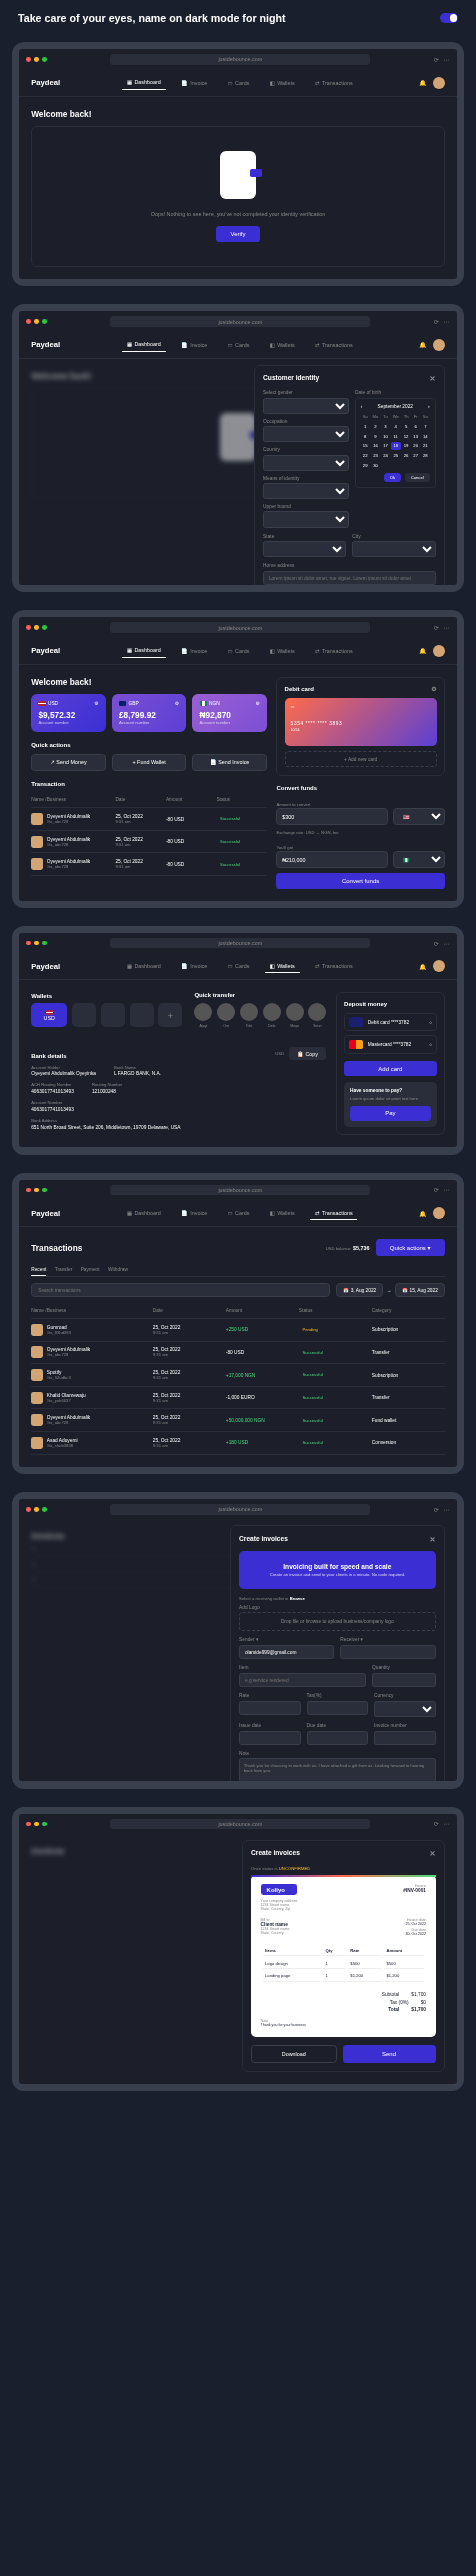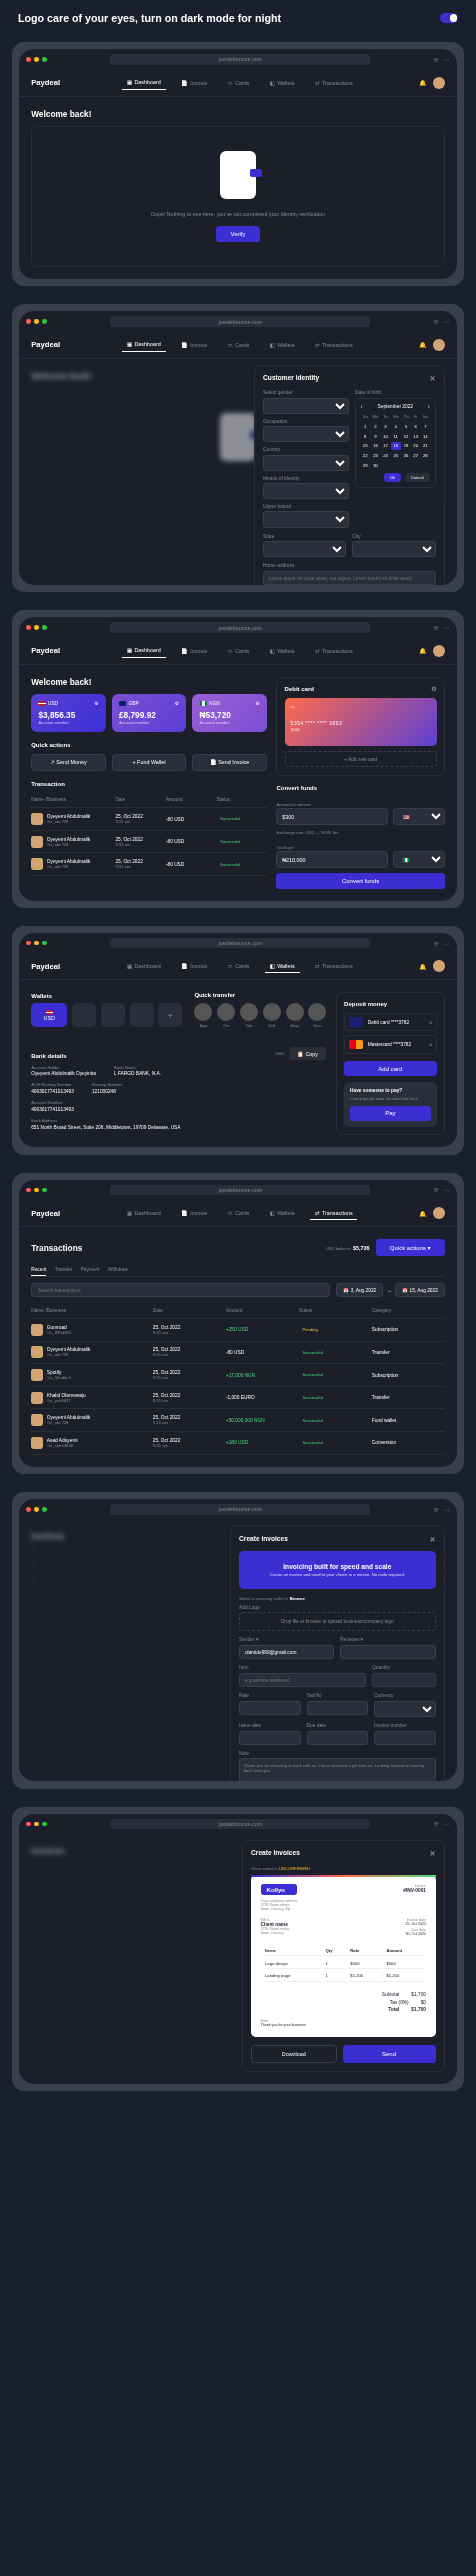--- a/index.html
+++ b/index.html
@@ -2,21 +2,21 @@
 <html style="font-size:9.5px"><head>
 <meta charset="utf-8">
 <style>
 * { margin: 0; padding: 0; box-sizing: border-box; font-family: -apple-system, BlinkMacSystemFont, 'Segoe UI', sans-serif; }
 body { background: #1a1f2e; color: #fff; padding: 12px; }
 .header-banner { display: flex; align-items: center; justify-content: space-between; margin-bottom: 18px; padding: 0 6px; }
 .header-banner h1 { font-size: 10.7px; font-weight: 600; }
 .toggle { width: 18px; height: 9.5px; background: #3b2fd4; border-radius: 6px; position: relative; cursor: pointer; }
 .toggle::after { content: ''; position: absolute; right: 1.2px; top: 1.2px; width: 7.2px; height: 7.2px; background: #fff; border-radius: 50%; }
 .window { background: #3a3f4e; border-radius: 12px; padding: 7.2px; margin-bottom: 18px; }
-.browser { background: #1c1f2a; border-radius: 15px; overflow: hidden; }
+.browser { background: #1c1f2a; border-radius: 3px; overflow: hidden; }
 .browser-chrome { display: flex; align-items: center; padding: 4.8px 7.2px; gap: 3.6px; }
 .dots { display: flex; gap: 3px; }
 .dot { width: 4.8px; height: 4.8px; border-radius: 50%; }
 .dot.r { background: #ff5f56; } .dot.y { background: #ffbd2e; } .dot.g { background: #27c93f; }
 .url-bar { flex: 1; background: #2a2d3a; border-radius: 3.6px; padding: 2.4px 6px; font-size: 5.4px; color: #888; margin: 0 60px; text-align: center; }
 .browser-icons { display: flex; gap: 4.8px; font-size: 6px; color: #888; }
 .app-header { display: flex; align-items: center; justify-content: space-between; padding: 6px 12px; border-bottom: 0.6px solid #2a2d3a; }
 .logo { font-size: 7.7px; font-weight: 700; }
 .nav { display: flex; gap: 10.7px; font-size: 5.4px; }
 .nav-item { display: flex; align-items: center; gap: 2.4px; color: #888; cursor: pointer; padding: 3.6px 4.8px; }
@@ -133,21 +133,21 @@
 .minus-amt { color: #fff; }
 .plus-amt { color: #4ade80; }
 .note-area { width: 100%; background: #2a2d3a; border: 0.6px solid #3a3d4a; border-radius: 2.4px; padding: 3.6px; font-size: 4.2px; color: #888; min-height: 24px; }
 .quick-send-sel { display: flex; gap: 4.8px; align-items: center; }
 .flex-between { display: flex; justify-content: space-between; align-items: center; }
 </style>
 </head>
 <body>
 
 <div class="header-banner">
-  <h1>Logo care of your eyes, turn on dark mode for night</h1>
+  <h1>Take care of your eyes, name on dark mode for night</h1>
   <div class="toggle"></div>
 </div>
 
 <div class="window">
   <div class="browser">
     <div class="browser-chrome">
       <div class="dots">
           <div class="dot r"></div>
           <div class="dot y"></div>
           <div class="dot g"></div>
@@ -333,31 +333,31 @@
           <div class="avatar"></div>
         </div>
     </div>
     <div class="content">
       <div class="two-col">
         <div class="left-col">
           <div class="welcome-title">Welcome back!</div>
           <div class="wallet-cards" id="wallet-cards">
               <div class="wallet-card purple1">
                 <div class="wallet-flag"><span class="flag-icon flag-us"></span> USD <span style="margin-left:auto">⚙</span></div>
-                <div class="wallet-amount">$3,856.35</div>
+                <div class="wallet-amount">$9,572.32</div>
                 <div class="wallet-sub">Account number</div>
               </div>
               <div class="wallet-card purple2">
                 <div class="wallet-flag"><span class="flag-icon flag-uk"></span> GBP <span style="margin-left:auto">⚙</span></div>
                 <div class="wallet-amount">£8,799.92</div>
                 <div class="wallet-sub">Account number</div>
               </div>
               <div class="wallet-card purple3">
                 <div class="wallet-flag"><span class="flag-icon flag-ng"></span> NGN <span style="margin-left:auto">⚙</span></div>
-                <div class="wallet-amount">₦53,720</div>
+                <div class="wallet-amount">₦92,870</div>
                 <div class="wallet-sub">Account number</div>
               </div>
             </div>
           <div class="section-title">Quick actions</div>
           <div class="action-btns">
             <div class="action-btn">↗ <span>Send Money</span></div>
             <div class="action-btn">+ <span>Fund Wallet</span></div>
             <div class="action-btn">📄 <span>Send Invoice</span></div>
           </div>
           <div class="section-title">Transaction</div>

